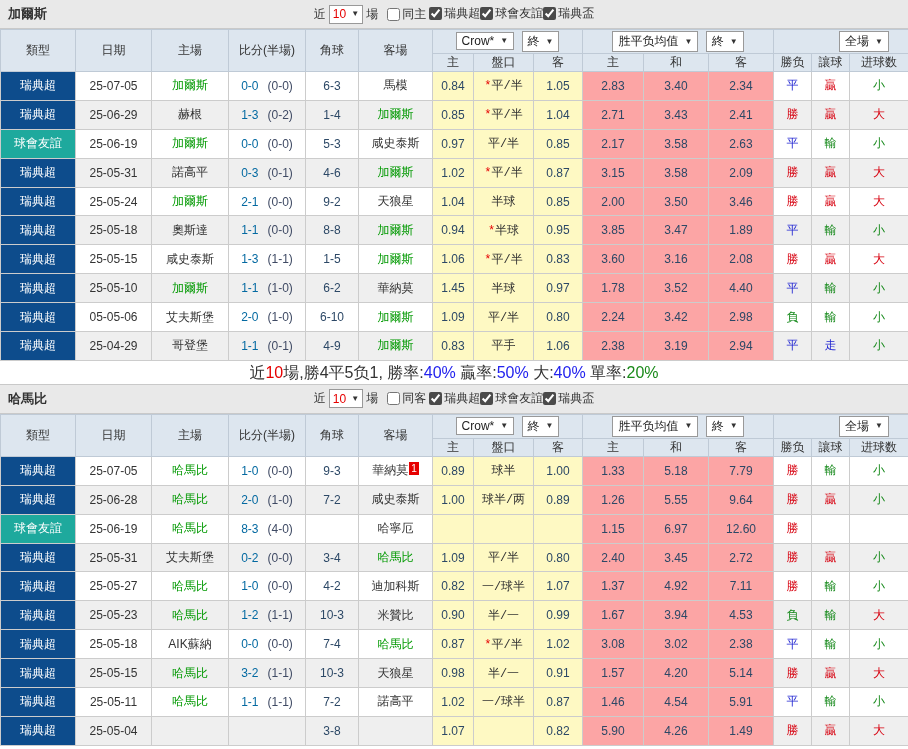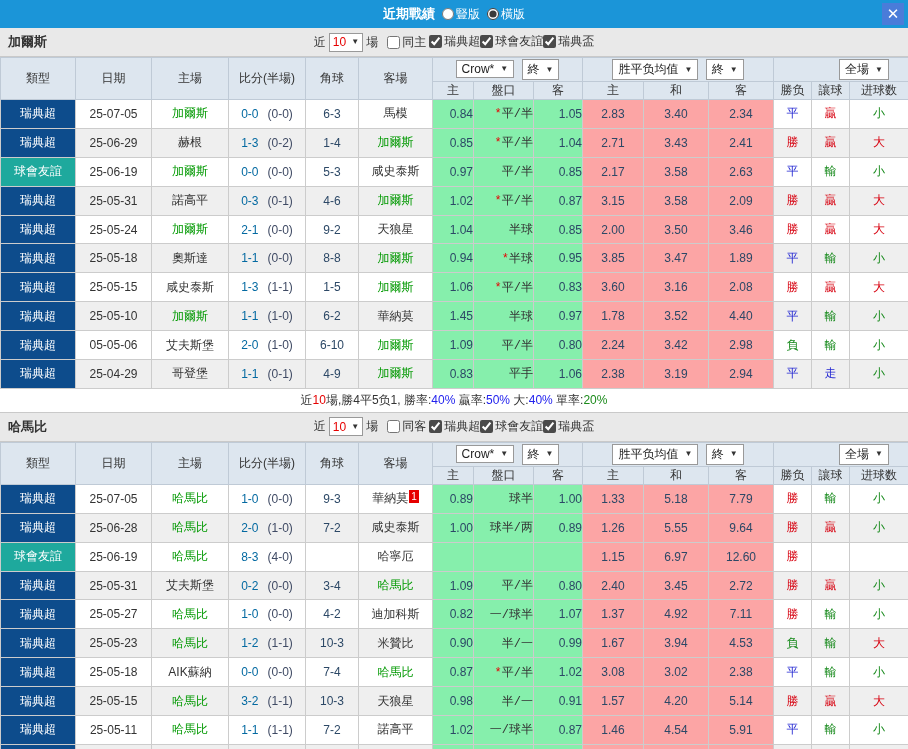--- a/index.html
+++ b/index.html
@@ -32,53 +32,41 @@
   tr.h1 th{height:23px;}
   tr.h2 th{height:17px;}
   .hdrop{display:inline-flex;align-items:center;gap:6px;background:#fff;border:1px solid #999;
          padding:1px 5px;margin:0 2px;cursor:pointer;font-size:12px;color:#222;}
   th.full-cell .hdrop{margin-left:48px;}
 
   tbody td{height:27.9px;border:1px solid #ccc;font-size:12px;background:#fff;}
   td.type{background:#0d4c8c;color:#fff;}
   td.type.friendly{background:#1ea99d;}
   tr.even td.plain{background:#efefef;}
-  td.crow{background:#86efac;color:#2c4866;text-align:right;}
+  td.crow{background:#fef9c3;color:#2c4866;}
   td.avg{background:#fca5a5;color:#2c4866;}
   td.corner{color:#2c4866;}
   td.hcap{color:#333;font-family:Liberation Mono, monospace;}
   .focus{color:#009900;}
   .opp{color:#333;}
   .ft{color:#0369a1;}
   .ht{color:#3f4a64;padding-left:9px;}
   .star{color:#e60000;}
   .c-red{color:#d7000f;}
   .c-blue{color:#2428d2;}
   .c-green{color:#15891a;}
   .badge{display:inline-block;background:#e60000;color:#fff;font-size:10px;line-height:13px;
          padding:0 2px;margin-left:1px;vertical-align:2px;}
 
-  .summary{height:23px;line-height:23px;text-align:center;background:#fff;border-bottom:1px solid #c9c9c9;font-size:12px;}
+  .summary{height:23px;line-height:23px;text-align:center;background:#fff;border-bottom:1px solid #c9c9c9;font-size:16px;}
 </style>
 </head>
 <body>
 
 <div id="app">
-  <div class="titlebar">
-    <span class="title">近期戰績</span>
-    <label>
-      <input type="radio" name="layout" style="">
-      <span>豎版</span>
-    </label>
-    <label>
-      <input type="radio" name="layout" checked="" style="">
-      <span>橫版</span>
-    </label>
-    <div class="close-btn">✕</div>
-  </div>
   <div id="sections">
   <div class="section">
     <div class="ctrl-row">
       <span class="team-name">加爾斯</span>
       <span class="ctrl-center">
         <span>近</span>
         <span class="select-box">
           <span class="val">10</span>
           <span class="caret">▼</span>
         </span>

